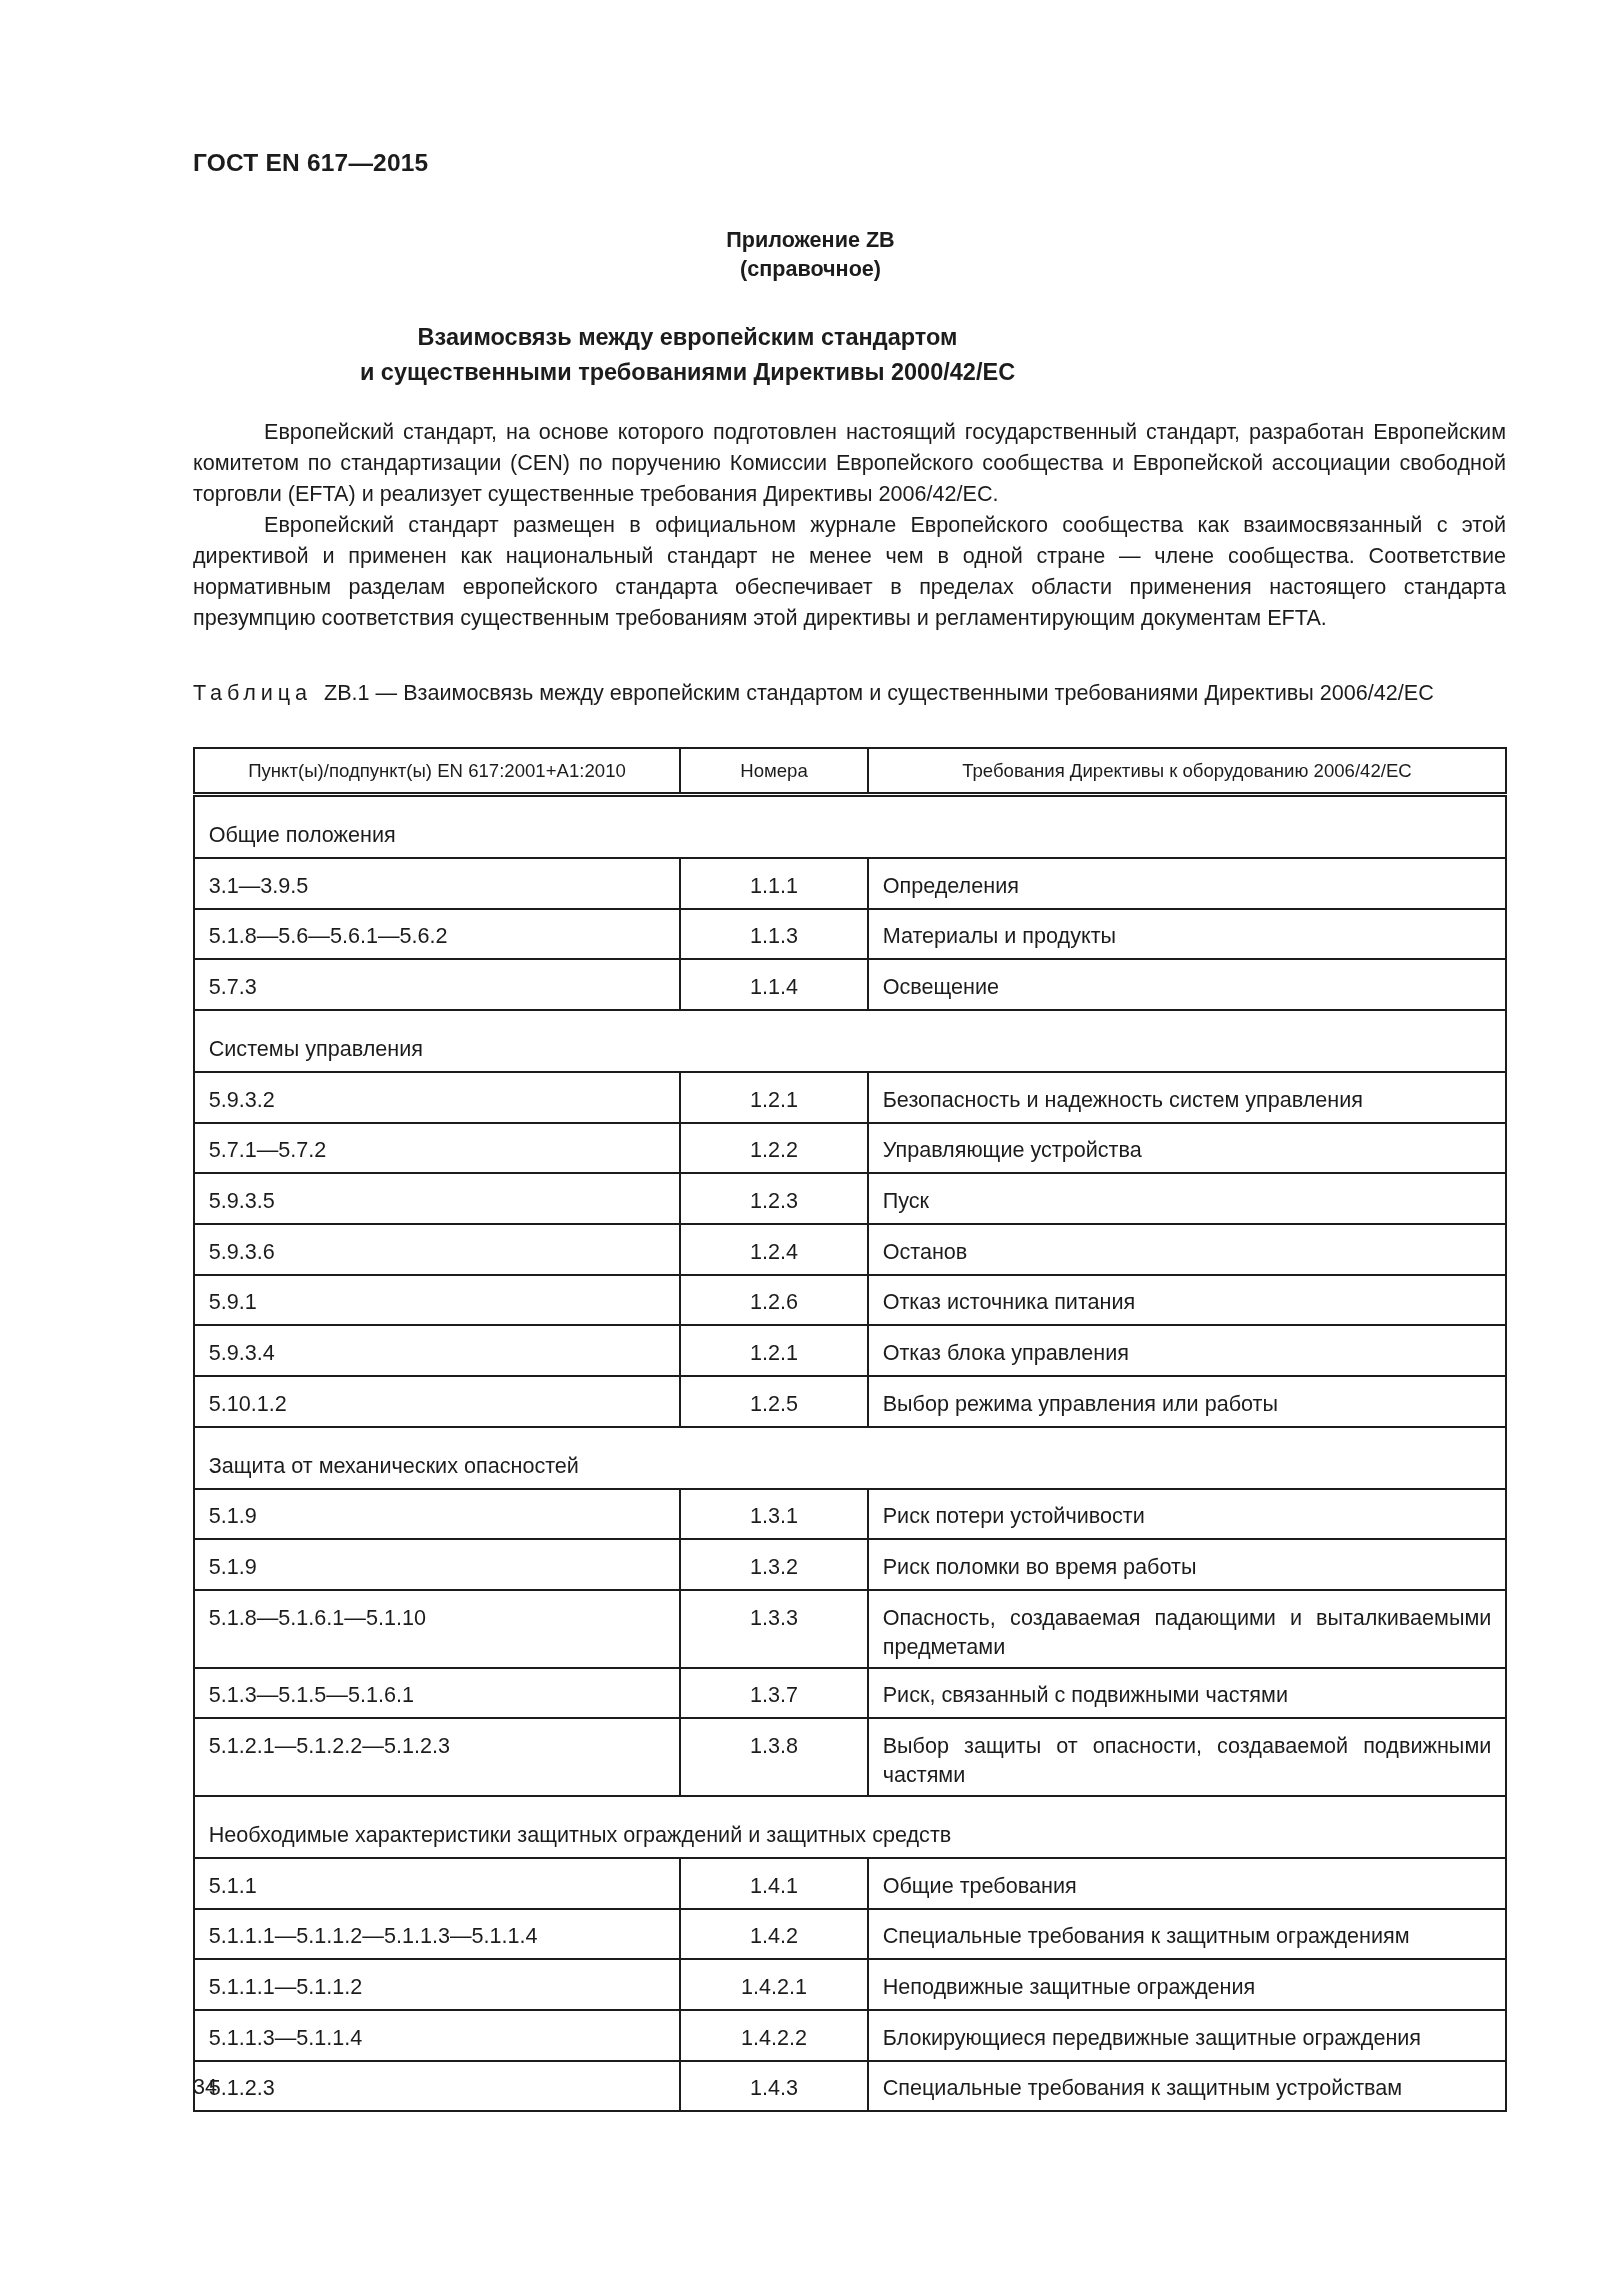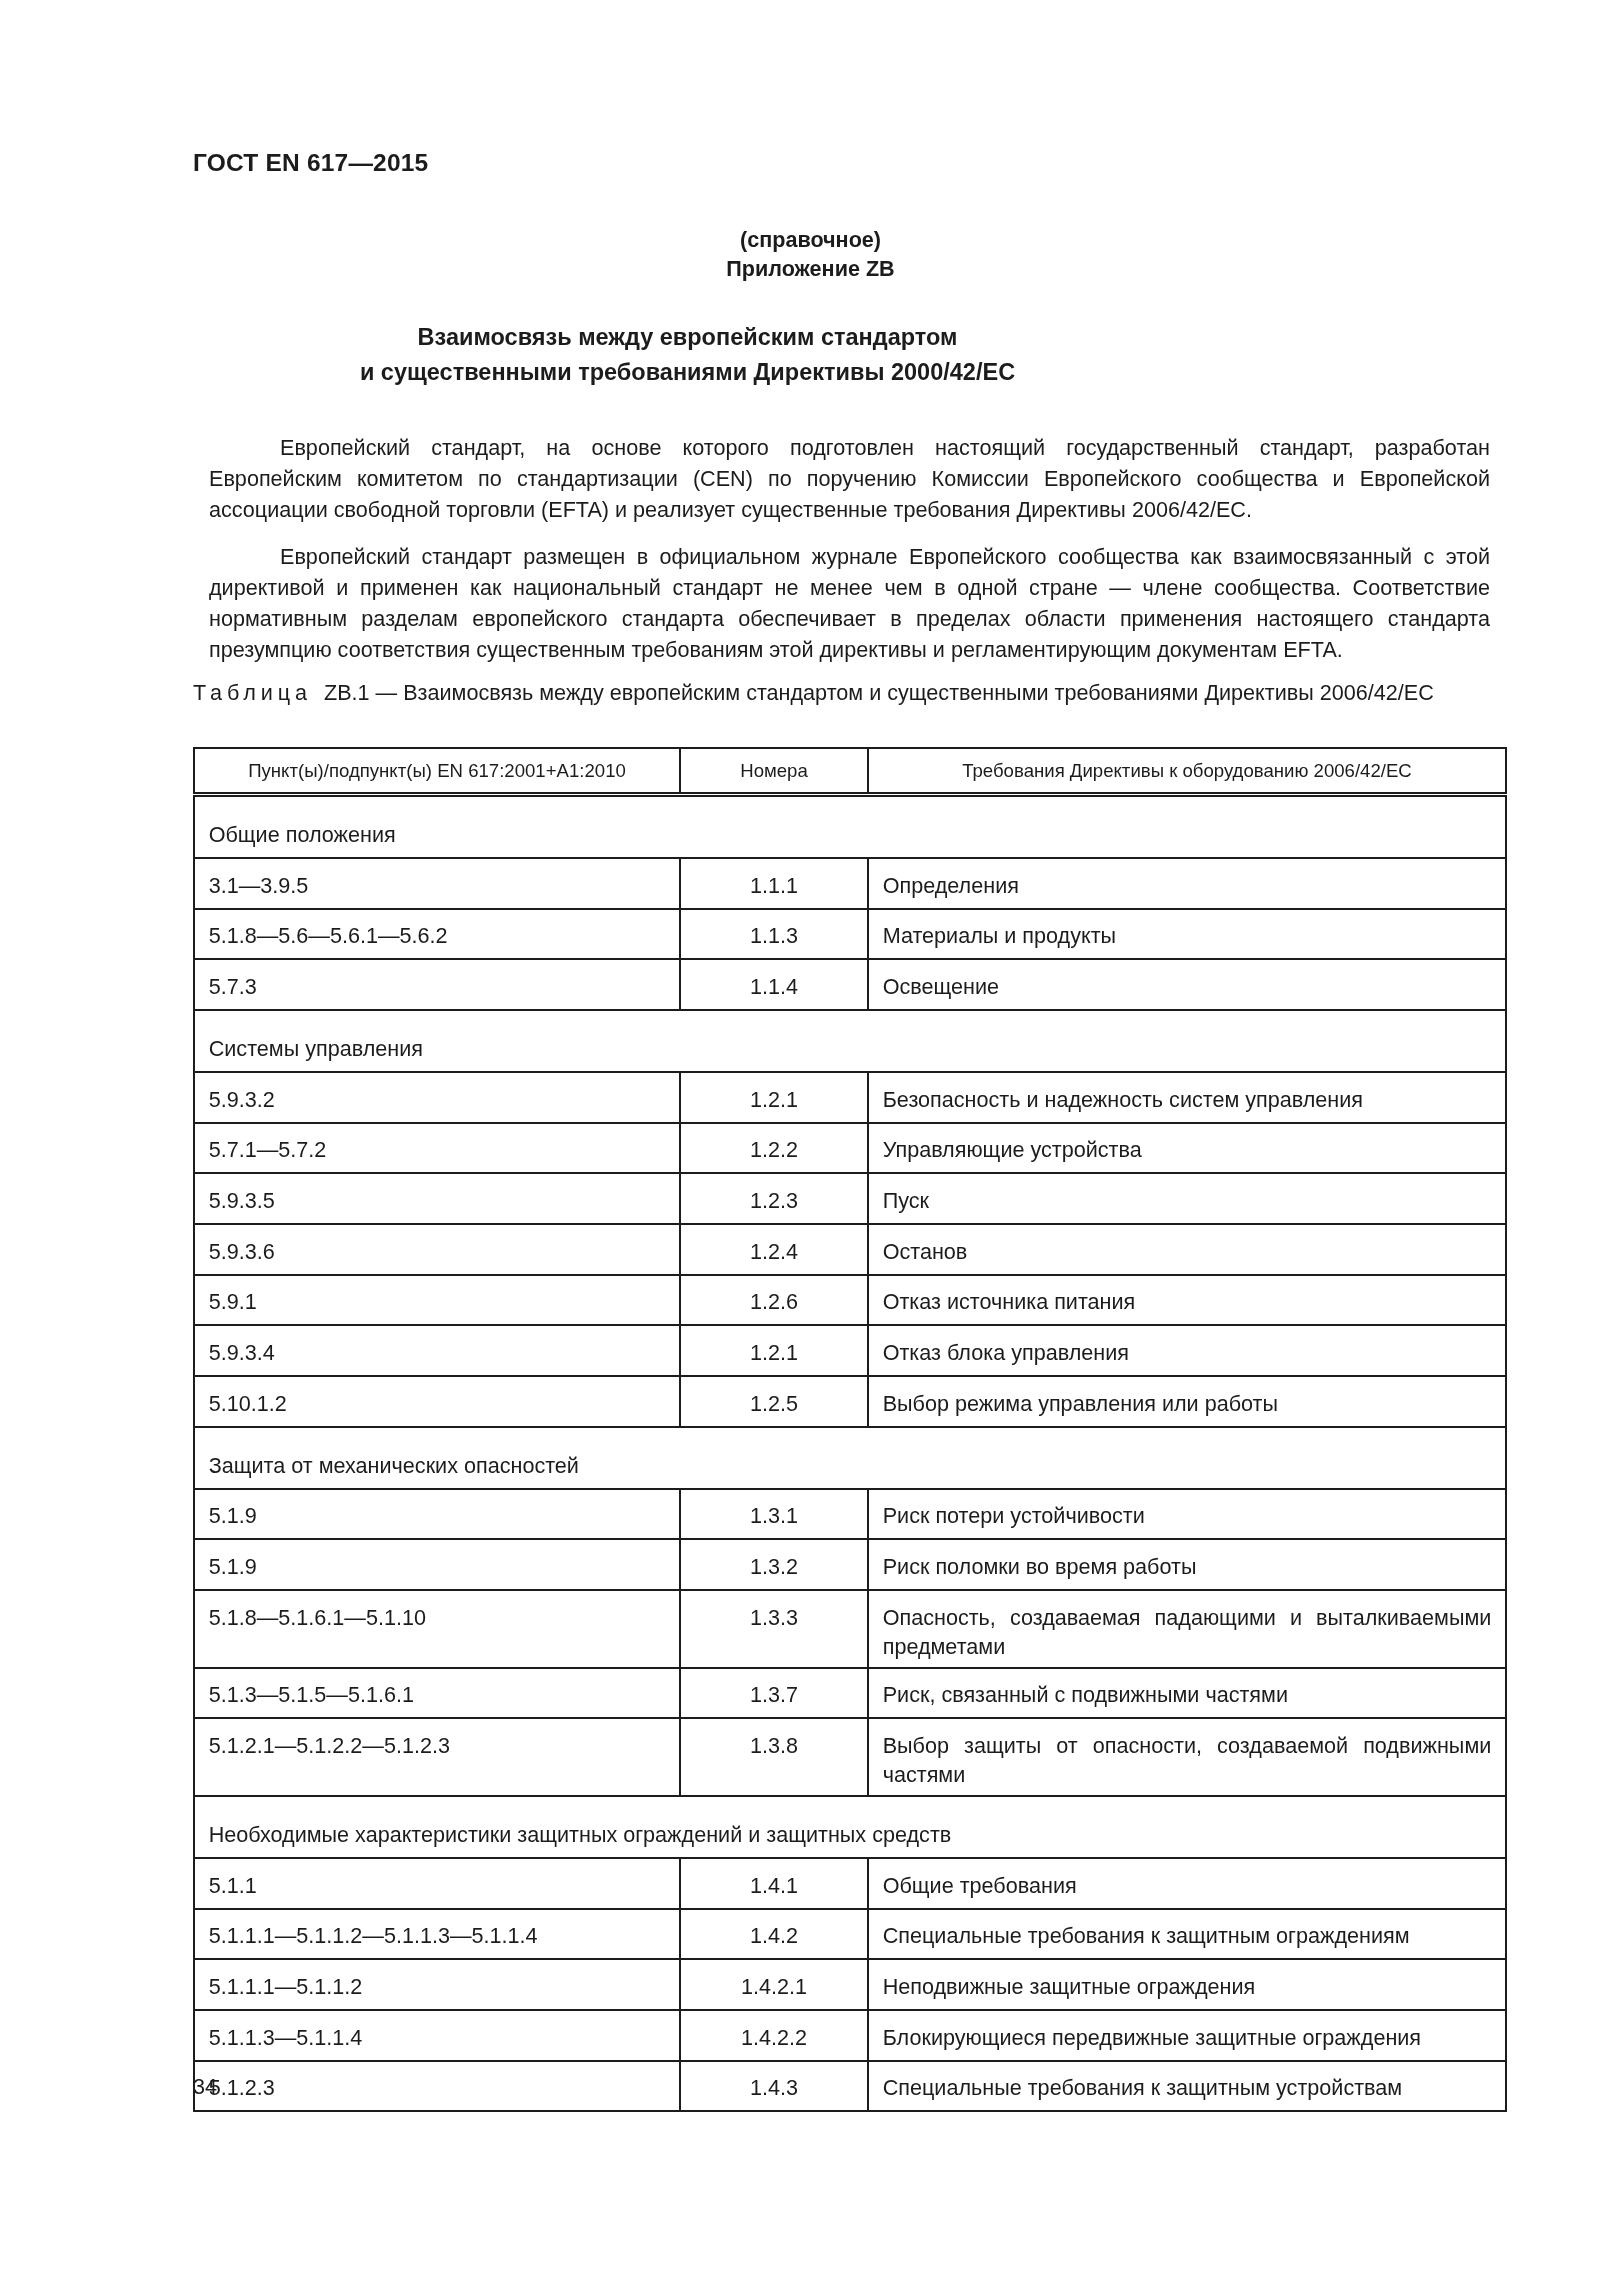--- a/index.html
+++ b/index.html
@@ -16,21 +16,21 @@
     text-align: center; font-size: 21.6px; font-weight: bold; line-height: 29px;
   }
   .main-title {
     position: absolute; left: 0; width: 1375px; top: 320px;
     text-align: center; font-size: 23.5px; font-weight: bold; line-height: 35px;
   }
   .intro {
     position: absolute; left: 193px; width: 1313px; top: 416px;
     font-size: 21.6px; line-height: 31px; text-align: justify;
   }
-  .intro p { margin: 16px; text-indent: 71px; }
+  .intro p { margin: 0; text-indent: 71px; }
   .caption {
     position: absolute; left: 193px; width: 1313px; top: 678px;
     font-size: 21.6px; line-height: 29px; text-align: justify;
   }
   .caption .spaced { letter-spacing: 4.9px; }
   table.zb {
     position: absolute; left: 193px; top: 747px; width: 1312px;
     border-collapse: collapse; font-size: 21.6px; table-layout: fixed;
     border: 2.9px solid #1c1c1c;
   }
@@ -51,22 +51,22 @@
   .page-number {
     position: absolute; left: 193px; top: 2074px; font-size: 21.6px;
   }
 </style>
 </head>
 <body>
 
 <div class="doc-code">ГОСТ EN 617—2015</div>
 
 <div class="annex-title">
+  <div>Приложение ZB</div>
   <div>(справочное)</div>
-  <div>Приложение ZB</div>
 </div>
 
 <div class="main-title">
   <div>Взаимосвязь между европейским стандартом</div>
   <div>и существенными требованиями Директивы 2000/42/EC</div>
 </div>
 
 <div class="intro">
   <p>Европейский стандарт, на основе которого подготовлен настоящий государственный стандарт, разработан Европейским комитетом по стандартизации (CEN) по поручению Комиссии Европейского сообщества и Европейской ассоциации свободной торговли (EFTA) и реализует существенные требования Директивы 2006/42/EC.</p>
   <p>Европейский стандарт размещен в официальном журнале Европейского сообщества как взаимосвязанный с этой директивой и применен как национальный стандарт не менее чем в одной стране — члене сообщества. Соответствие нормативным разделам европейского стандарта обеспечивает в пределах области применения настоящего стандарта презумпцию соответствия существенным требованиям этой директивы и регламентирующим документам EFTA.</p>

